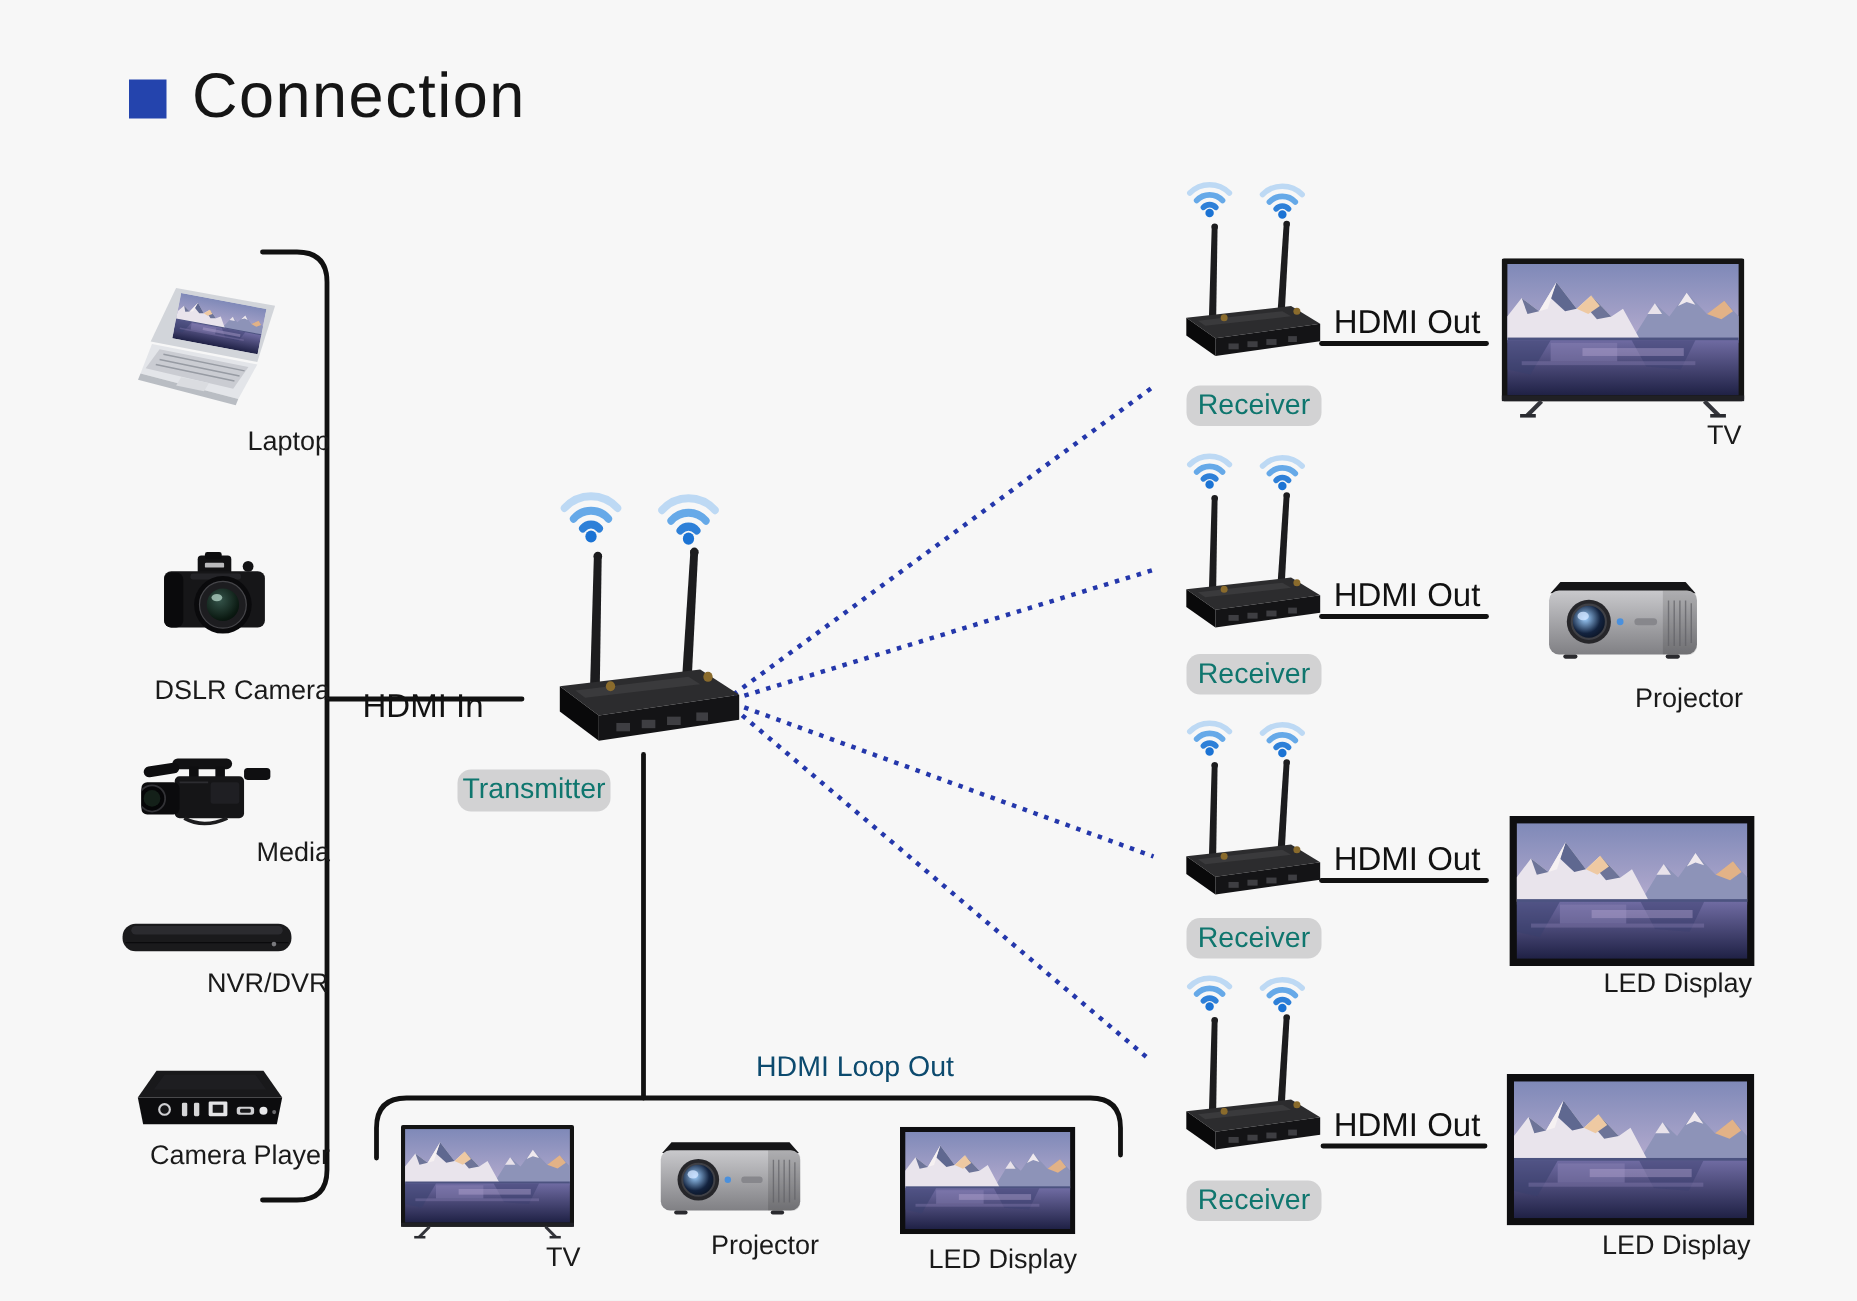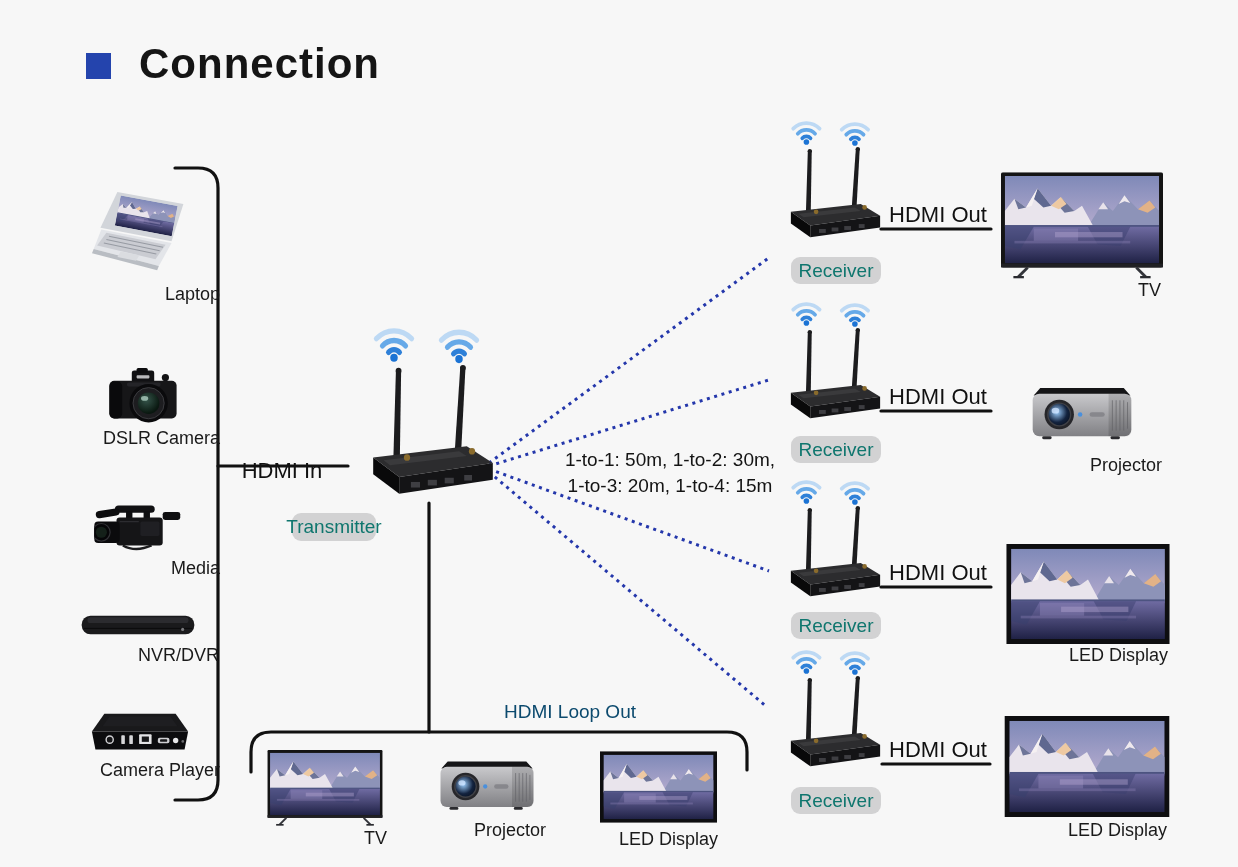--- a/index.html
+++ b/index.html
@@ -6,21 +6,21 @@
   body { font-family:"Liberation Sans", sans-serif; background:#eee; }
   #canvas { position:relative; width:1238px; height:867px; background:#f7f7f7; overflow:hidden; }
   #wires { position:absolute; left:0; top:0; z-index:1; }
   .abs { position:absolute; z-index:2; }
   .dev-label { position:absolute; z-index:3; width:160px; font-size:18px; color:#1a1a1a; text-align:right; }
   .hdmi-label { position:absolute; z-index:3; font-size:22px; color:#111; text-align:center; width:120px; }
   .badge { position:absolute; z-index:3; background:#d2d2d3; border-radius:9px; font-size:19px; color:#0f766e;
            display:flex; align-items:center; justify-content:center; }
   .title-wrap { position:absolute; left:86px; top:40px; z-index:3; display:flex; align-items:flex-start; }
   .title-square { width:25px; height:26px; margin-top:13px; }
-  .title-text { margin-left:28px; font-size:42px; font-weight:700; letter-spacing:1px; color:#151515; }
+  .title-text { margin-left:17px; font-size:42px; font-weight:400; letter-spacing:1px; color:#151515; }
   .range-note { position:absolute; left:545px; top:447px; width:250px; z-index:3;
                 font-size:19px; line-height:25.5px; color:#141414; text-align:center; }
   .loopout-label { position:absolute; left:490px; top:701px; width:160px; z-index:3;
                    font-size:19px; color:#0c4a6e; text-align:center; }
 </style>
 </head>
 <body>
 
 <svg width="0" height="0" style="position:absolute" aria-hidden="true">
   <defs>
@@ -220,47 +220,43 @@
   </div>
 
   <svg class="abs" style="left:92px;top:192px" width="110" height="85" viewBox="0 0 130 100" preserveAspectRatio="none">
       <use href="#laptop" width="130" height="100"></use>
     </svg>
   <div class="dev-label" style="left:60px;top:284px">Laptop</div>
 
   <svg class="abs" style="left:103px;top:368px" width="80" height="64" viewBox="0 0 100 80">
       <use href="#dslr" width="100" height="80"></use>
     </svg>
-  <div class="dev-label" style="left:60px;top:428px">DSLR Camera</div>
+  <div class="dev-label" style="left:60px;top:450px">DSLR Camera</div>
 
   <svg class="abs" style="left:94px;top:504px" width="88" height="51" viewBox="0 0 110 64">
       <use href="#camcorder" width="110" height="64"></use>
     </svg>
   <div class="dev-label" style="left:60px;top:558px">Media</div>
 
   <svg class="abs" style="left:79px;top:609px" width="118" height="33" viewBox="0 0 120 34">
       <use href="#nvr" width="120" height="34"></use>
     </svg>
   <div class="dev-label" style="left:59px;top:645px">NVR/DVR</div>
 
   <svg class="abs" style="left:88px;top:712px" width="104" height="41" viewBox="0 0 116 46">
       <use href="#mediaplayer" width="116" height="46"></use>
     </svg>
   <div class="dev-label" style="left:60px;top:760px">Camera Player</div>
 
   <div class="hdmi-label" style="left:222px;top:458px">HDMI In</div>
   <svg class="abs" style="left:368px;top:322px" width="130" height="190" viewBox="0 0 100 136" preserveAspectRatio="none">
       <use href="#extender" width="100" height="136"></use>
     </svg>
-  <div class="badge" style="left:292px;top:513px;width:84px;height:28px">Transmitter</div>
-
-  <div class="range-note">
-    <div>1-to-1: 50m, 1-to-2: 30m,</div>
-    <div>1-to-3: 20m, 1-to-4: 15m</div>
-  </div>
+  <div class="badge" style="left:305px;top:513px;width:102px;height:28px">Transmitter</div>
+
 
   <div class="loopout-label">HDMI Loop Out</div>
 
   <svg class="abs" style="left:267px;top:750px" width="116" height="76" viewBox="0 0 170 112">
       <use href="#tv" width="170" height="112"></use>
     </svg>
   <div class="dev-label" style="left:267px;top:828px;width:120px">TV</div>
 
   <svg class="abs" style="left:435px;top:757px" width="104" height="59" viewBox="0 0 116 66">
       <use href="#projector" width="116" height="66"></use>

